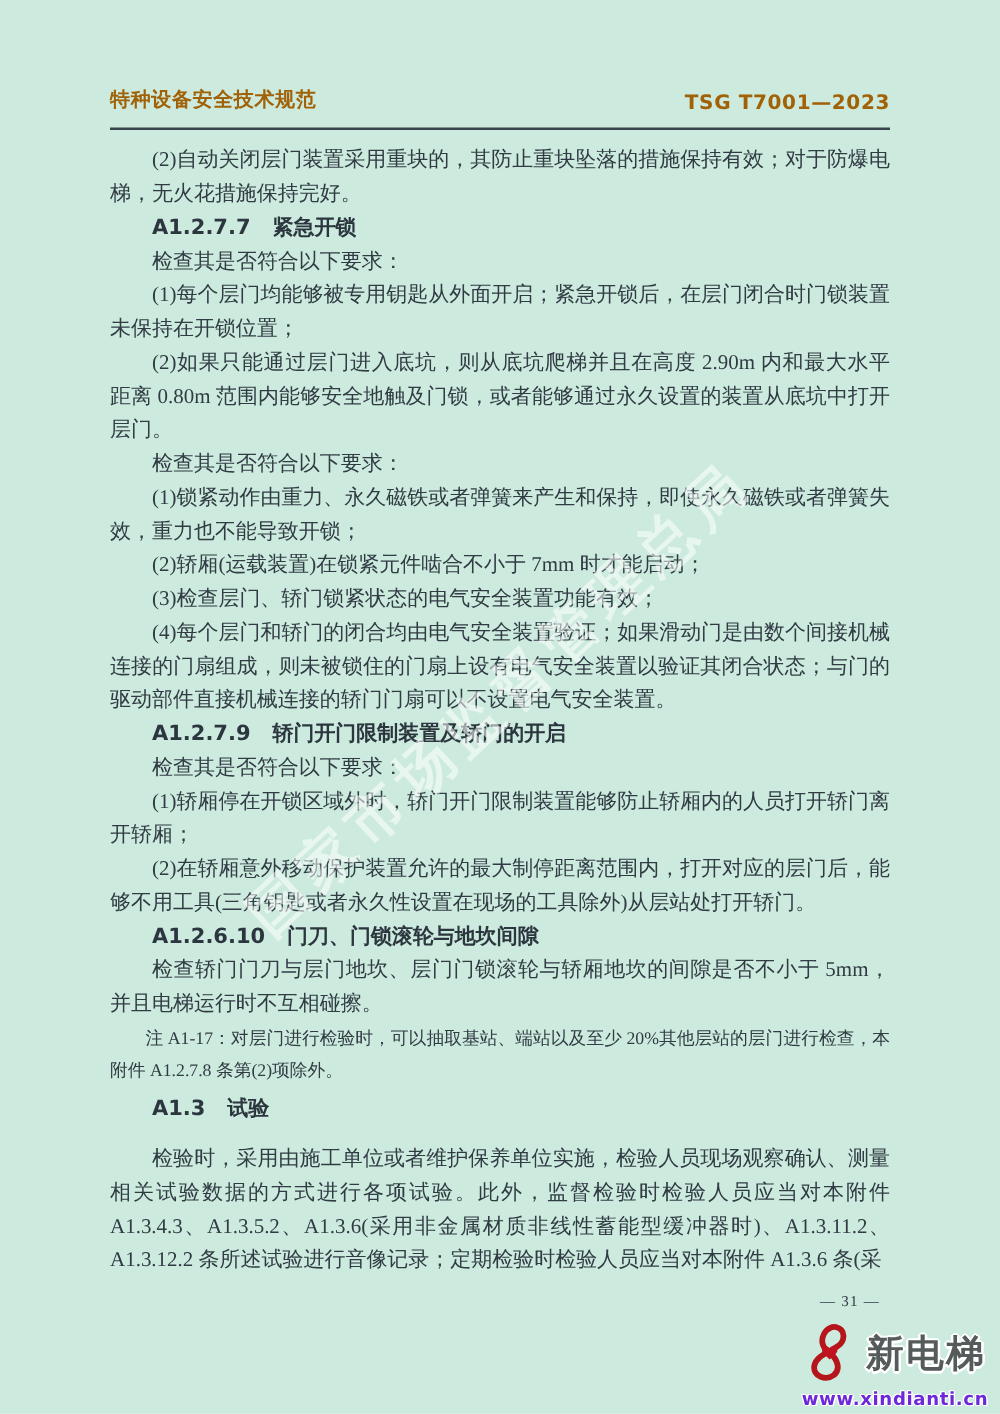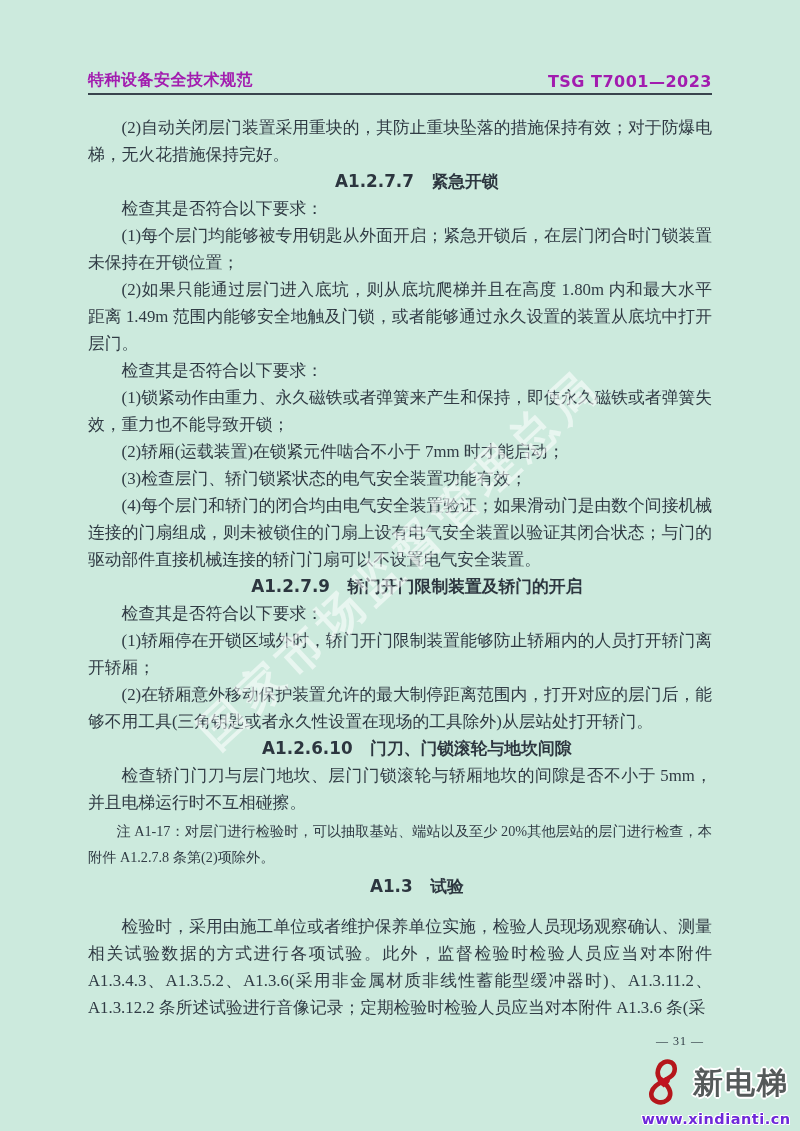--- a/index.html
+++ b/index.html
@@ -8,35 +8,35 @@
     width:800px;height:1131px;
     background:#cceadd;
     overflow:hidden;
     font-family:"Liberation Serif","DejaVu Serif",serif;
     color:#303b44;
   }
   .header{
     position:absolute;left:88px;right:88px;top:70px;
     display:flex;justify-content:space-between;align-items:flex-end;
     border-bottom:2px solid #39444d;
-    padding-bottom:2px;
+    padding-bottom:11px;
     font-family:"DejaVu Sans","Liberation Sans",sans-serif;
     font-weight:bold;font-size:16px;letter-spacing:.5px;
-    color:#a21caf;
+    color:#a16207;
   }
   .content{
     position:absolute;left:88px;right:88px;top:114px;
     font-size:16.8px;line-height:27px;
   }
   .content p{margin:0;}
   .body{text-indent:2em;text-align:justify;}
   .heading{
     padding-left:2em;
     font-family:"DejaVu Sans","Liberation Sans",sans-serif;
-    font-weight:bold;white-space:pre-wrap;color:#2c363f;text-align:center;
+    font-weight:bold;white-space:pre-wrap;color:#2c363f;
   }
   .note{
     font-size:14.2px;line-height:26px;
     text-indent:2em;text-align:justify;
     margin:2px 0 3px 0 !important;
   }
   
   .content p:nth-child(19){margin-top:13px;margin-bottom:3px;}
   .watermark{
     position:absolute;left:60px;top:528px;width:680px;
@@ -79,21 +79,21 @@
   <div class="header">
     <span>特种设备安全技术规范</span>
     <span>TSG T7001—2023</span>
   </div>
 
   <div class="content">
       <p class="body">(2)自动关闭层门装置采用重块的，其防止重块坠落的措施保持有效；对于防爆电梯，无火花措施保持完好。</p>
       <p class="heading">A1.2.7.7   紧急开锁</p>
       <p class="body">检查其是否符合以下要求：</p>
       <p class="body">(1)每个层门均能够被专用钥匙从外面开启；紧急开锁后，在层门闭合时门锁装置未保持在开锁位置；</p>
-      <p class="body">(2)如果只能通过层门进入底坑，则从底坑爬梯并且在高度 1.80m 内和最大水平距离 1.49m 范围内能够安全地触及门锁，或者能够通过永久设置的装置从底坑中打开层门。</p>
+      <p class="body">(2)如果只能通过层门进入底坑，则从底坑爬梯并且在高度 2.90m 内和最大水平距离 0.80m 范围内能够安全地触及门锁，或者能够通过永久设置的装置从底坑中打开层门。</p>
       <p class="body">检查其是否符合以下要求：</p>
       <p class="body">(1)锁紧动作由重力、永久磁铁或者弹簧来产生和保持，即使永久磁铁或者弹簧失效，重力也不能导致开锁；</p>
       <p class="body">(2)轿厢(运载装置)在锁紧元件啮合不小于 7mm 时才能启动；</p>
       <p class="body">(3)检查层门、轿门锁紧状态的电气安全装置功能有效；</p>
       <p class="body">(4)每个层门和轿门的闭合均由电气安全装置验证；如果滑动门是由数个间接机械连接的门扇组成，则未被锁住的门扇上设有电气安全装置以验证其闭合状态；与门的驱动部件直接机械连接的轿门门扇可以不设置电气安全装置。</p>
       <p class="heading">A1.2.7.9   轿门开门限制装置及轿门的开启</p>
       <p class="body">检查其是否符合以下要求：</p>
       <p class="body">(1)轿厢停在开锁区域外时，轿门开门限制装置能够防止轿厢内的人员打开轿门离开轿厢；</p>
       <p class="body">(2)在轿厢意外移动保护装置允许的最大制停距离范围内，打开对应的层门后，能够不用工具(三角钥匙或者永久性设置在现场的工具除外)从层站处打开轿门。</p>
       <p class="heading">A1.2.6.10   门刀、门锁滚轮与地坎间隙</p>

